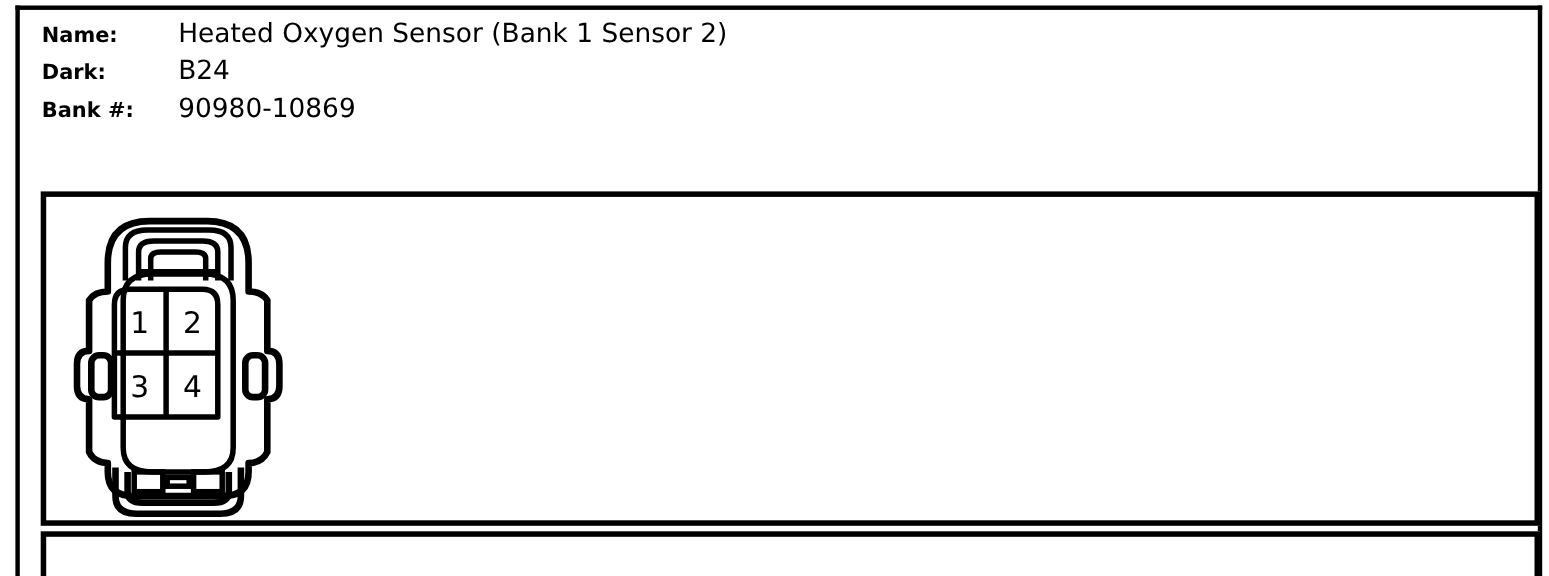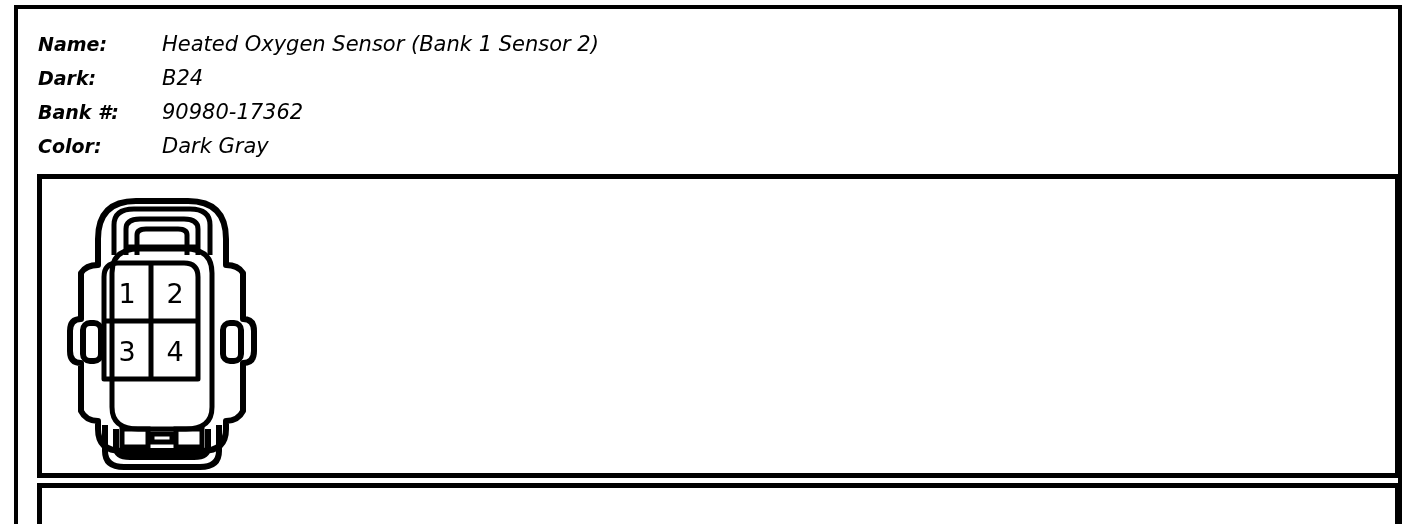--- a/index.html
+++ b/index.html
@@ -35,40 +35,38 @@
     box-sizing: border-box;
     background: transparent;
   }
 
   
   .info-block {
     position: absolute;
     left: 38px;
     top: 16px;
     width: 1000px;
-    font-style: italic;
   }
   .info-row {
     display: flex;
     align-items: baseline;
     height: 34px;
   }
   .info-label {
     width: 124px;
     flex: 0 0 124px;
     font-size: 19px;
     font-weight: bold;
     letter-spacing: 0px;
     white-space: nowrap;
   }
   .info-value {
-    font-size: 21px;
+    font-size: 24px;
     font-weight: normal;
     white-space: nowrap;
-    margin-top: 16px;
   }
 
   
   .diagram-panel {
     position: absolute;
     left: 37px;
     top: 174px;
     width: 1363px;   
     height: 304px;   
     border: 5px solid #000000;
@@ -121,27 +119,23 @@
       <div class="info-value">Heated Oxygen Sensor (Bank 1 Sensor 2)</div>
     </div>
 
     <div class="info-row">
       <div class="info-label">Dark:</div>
       <div class="info-value">B24</div>
     </div>
 
     <div class="info-row">
       <div class="info-label">Bank #:</div>
-      <div class="info-value">90980-17362</div>
-    </div>
-
-    <div class="info-row">
-      <div class="info-label">Color:</div>
-      <div class="info-value">Dark Gray</div>
-    </div>
+      <div class="info-value">90980-10869</div>
+    </div>
+
 
   </div>
 
   <div class="diagram-panel">
 
     <div class="connector-art">
       <svg width="240" height="294" viewBox="0 0 240 294" xmlns="http://www.w3.org/2000/svg">
 
         <g fill="none" stroke="#000000" stroke-width="6" stroke-linejoin="round">
           <path d="M 56 60

